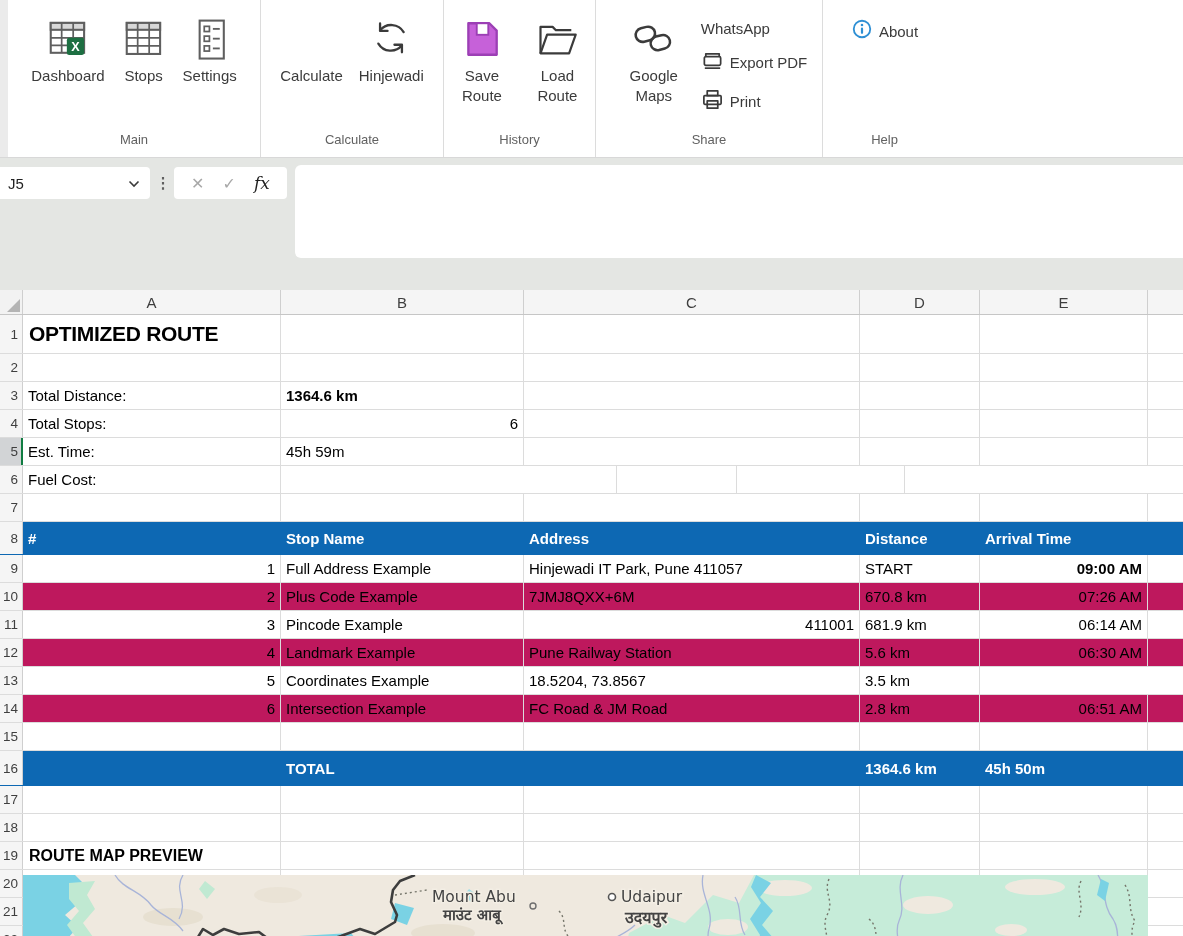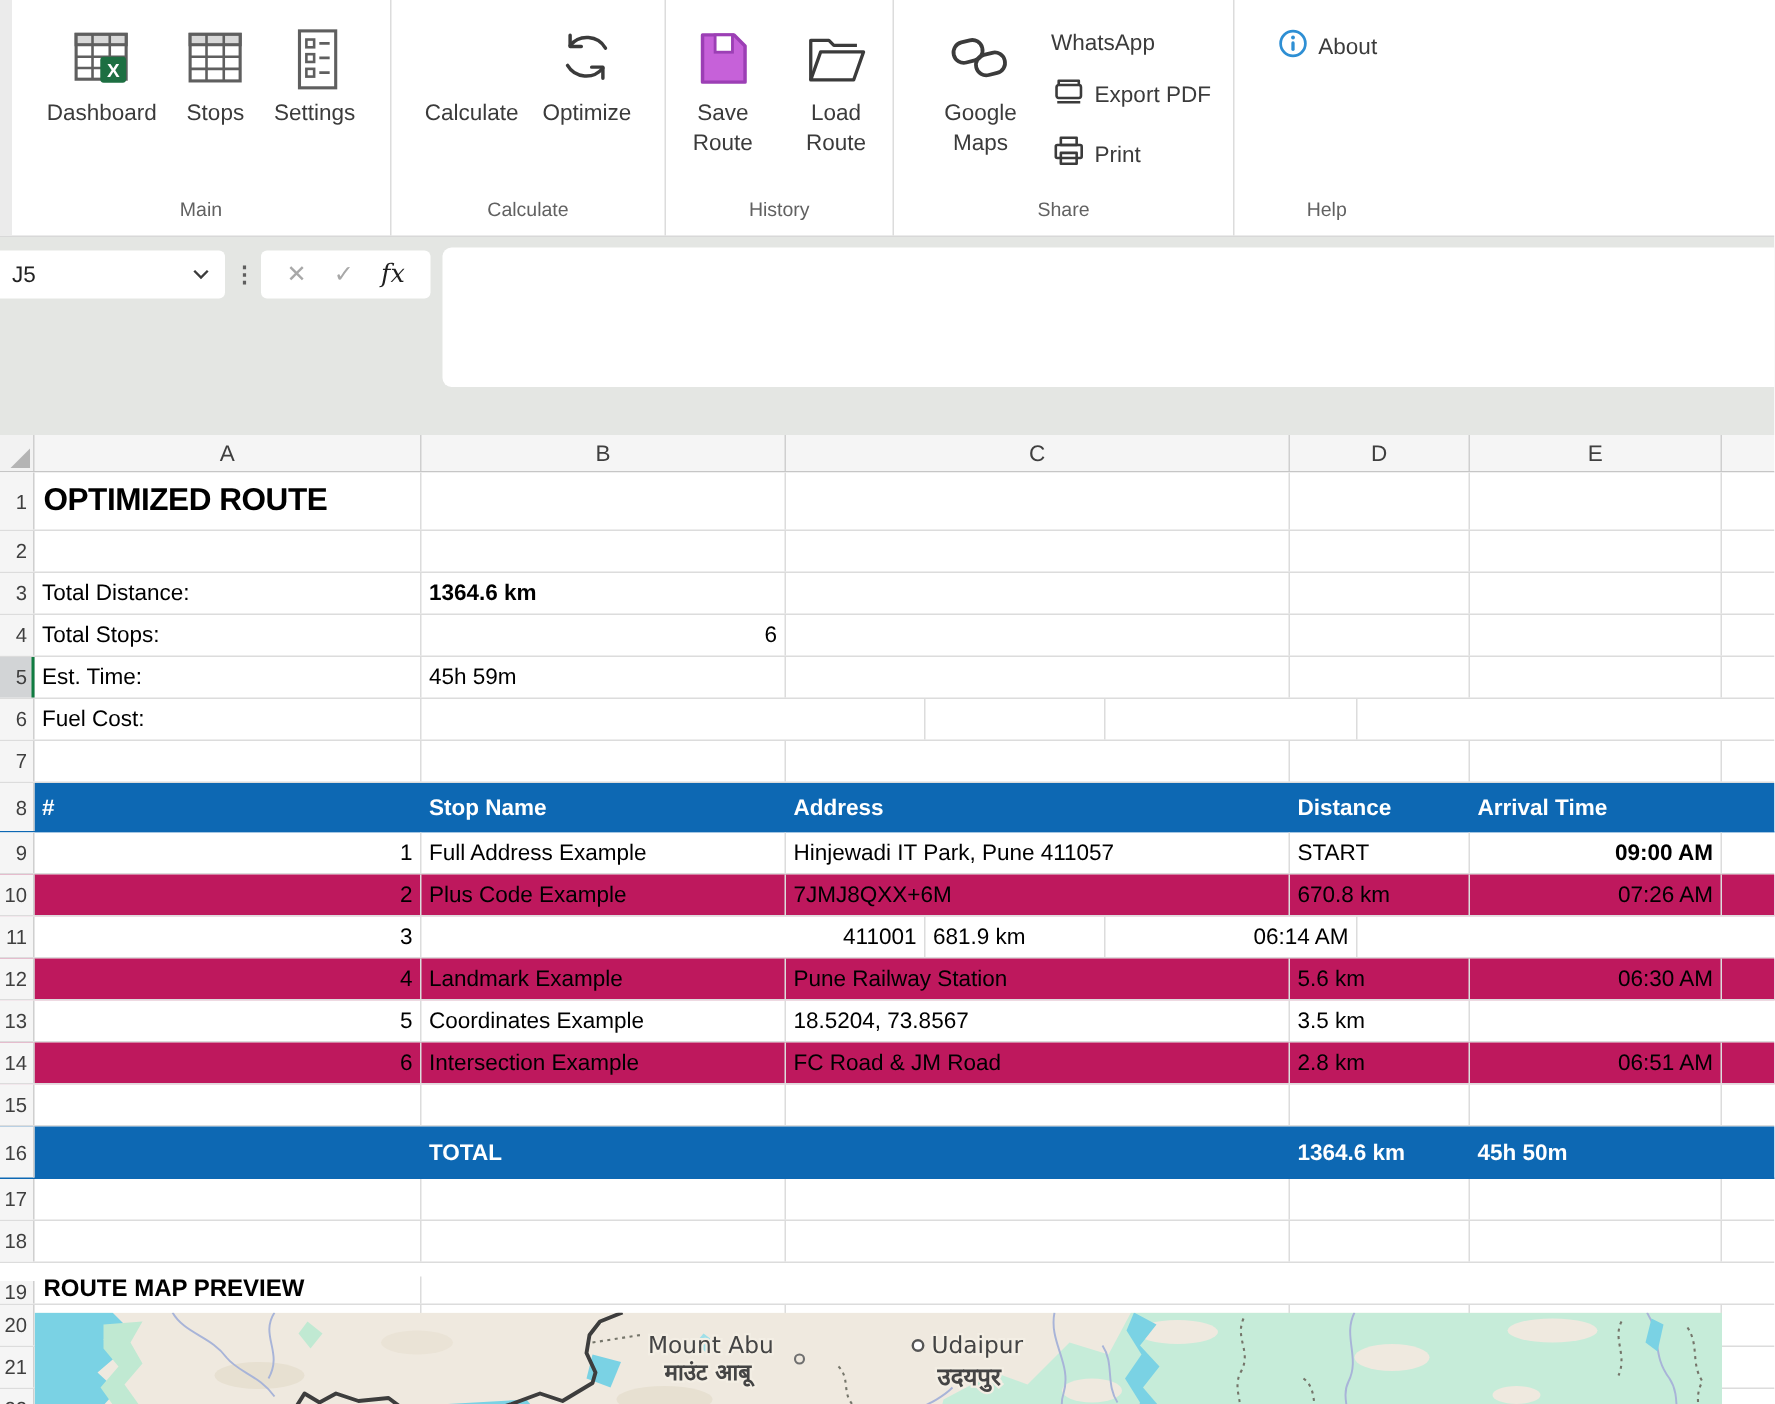--- a/index.html
+++ b/index.html
@@ -116,21 +116,21 @@
       </div>
       <div class="rbtn">
         <span class="ricon">
           <svg width="46" height="46" viewBox="0 0 40 40" fill="none" stroke="#3b3b3b" stroke-width="2" stroke-linecap="round" stroke-linejoin="round">
               <path d="M31 14 A12.5 12.5 0 0 0 10.5 12.5"></path>
               <path d="M10.5 6.5 L10.5 13 L17 13"></path>
               <path d="M9 24 A12.5 12.5 0 0 0 29.5 25.5"></path>
               <path d="M29.5 31.5 L29.5 25 L23 25"></path>
             </svg>
         </span>
-        <span class="rlabel">Optimize</span>
+        <span class="rlabel">Hinjewadi</span>
       </div>
     </div>
     <div class="glabel">Calculate</div>
   </div>
 
   <div class="rgroup g-hist">
     <div class="gbody">
       <div class="rbtn" style="max-width:64px">
         <span class="ricon">
           <svg width="42" height="42" viewBox="0 0 40 40">
@@ -328,20 +328,21 @@
         <div class="cell r" style="width: 258px;">2</div>
         <div class="cell pl" style="width: 243px;">Plus Code Example</div>
         <div class="cell pl" style="width: 336px;">7JMJ8QXX+6M</div>
         <div class="cell pl" style="width: 120px;">670.8 km</div>
         <div class="cell r" style="width: 168px;">07:26 AM</div>
         <div class="cell" style="width: 35px; border-right: none;"></div>
       </div>
       <div class="grow" style="height: 28px;">
         <div class="rh">11</div>
         <div class="cell r" style="width: 258px;">3</div>
+        <div class="cell pl" style="width: 243px;">Pincode Example</div>
         <div class="cell r" style="width: 336px;">411001</div>
         <div class="cell pl" style="width: 120px;">681.9 km</div>
         <div class="cell r" style="width: 168px;">06:14 AM</div>
         <div class="cell" style="width: 35px; border-right: none;"></div>
       </div>
       <div class="grow alt" style="height: 28px;">
         <div class="rh">12</div>
         <div class="cell r" style="width: 258px;">4</div>
         <div class="cell pl" style="width: 243px;">Landmark Example</div>
         <div class="cell pl" style="width: 336px;">Pune Railway Station</div>
@@ -395,21 +396,21 @@
       </div>
       <div class="grow" style="height: 28px;">
         <div class="rh">18</div>
         <div class="cell" style="width: 258px;"></div>
         <div class="cell" style="width: 243px;"></div>
         <div class="cell" style="width: 336px;"></div>
         <div class="cell" style="width: 120px;"></div>
         <div class="cell" style="width: 168px;"></div>
         <div class="cell" style="width: 35px; border-right: none;"></div>
       </div>
-      <div class="grow" style="height: 28px; align-items: flex-end;">
+      <div class="grow" style="height: 28px;">
         <div class="rh">19</div>
         <div class="cell maptitle" style="width: 258px;">ROUTE MAP PREVIEW</div>
         <div class="cell" style="width: 243px;"></div>
         <div class="cell" style="width: 336px;"></div>
         <div class="cell" style="width: 120px;"></div>
         <div class="cell" style="width: 168px;"></div>
         <div class="cell" style="width: 35px; border-right: none;"></div>
       </div>
       <div class="grow" style="height: 28px;">
         <div class="rh">20</div>

